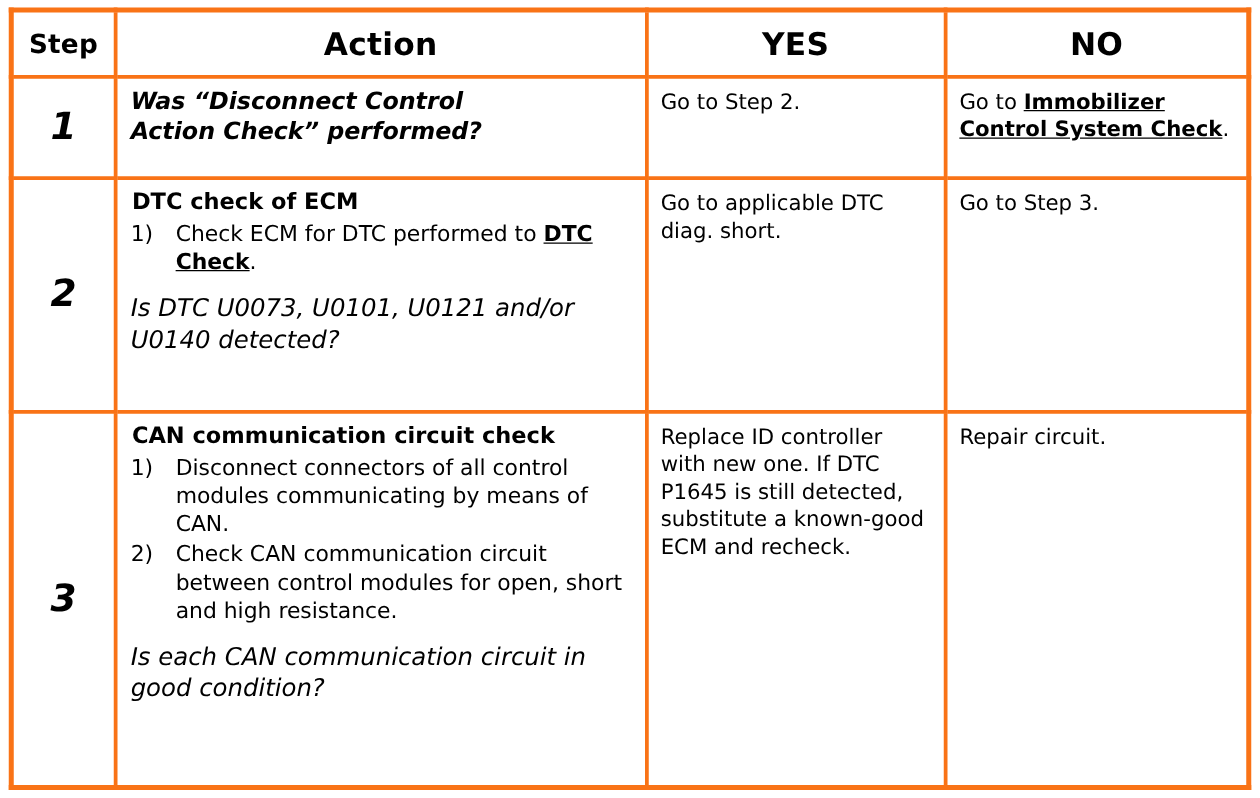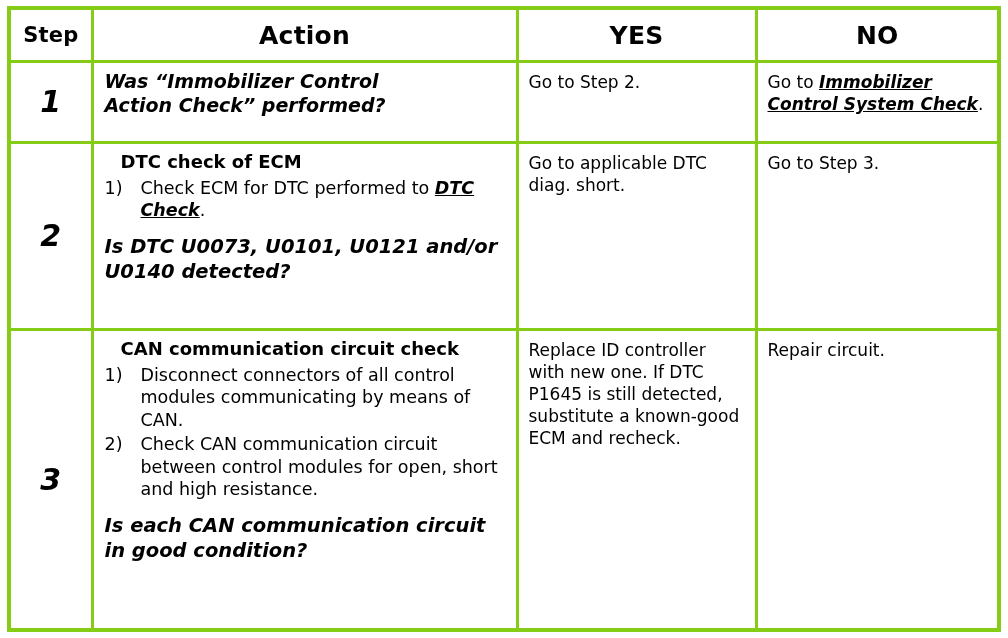--- a/index.html
+++ b/index.html
@@ -29,21 +29,21 @@
     height: 626px;
     border-collapse: collapse;
     table-layout: fixed;
     background: #ffffff;
   }
 
   
   table.flow,
   table.flow th,
   table.flow td {
-    border: 3px solid #84cc16;
+    border: 3px solid #f97316;
   }
   table.flow {
     border-width: 4px;
   }
 
   col.c-step   { width: 83px; }
   col.c-action { width: 425px; }
   col.c-yes    { width: 239px; }
   col.c-no     { width: 243px; }
 
@@ -87,21 +87,21 @@
     line-height: 1.30;
     padding-left: 10px;
     padding-top: 8px;
   }
 
   
   .act-heading {
     font-weight: bold;
     font-size: 18px;
     line-height: 1.26;
-    margin: 0 0 2px 16px;
+    margin: 0 0 2px 1px;
   }
 
   .act-lead {
     font-weight: bold;
     font-style: italic;
     font-size: 19px;
     line-height: 1.26;
     margin: 0;
   }
 
@@ -118,30 +118,29 @@
   }
   ol.act-steps li .num {
     position: absolute;
     left: 0;
     top: 0;
     width: 30px;
     text-align: left;
   }
 
   .act-question {
-    font-weight: bold;
+    font-weight: normal;
     font-style: italic;
     font-size: 19.5px;
     line-height: 1.28;
     margin-top: 13px;
   }
 
   .ref {
     font-weight: bold;
-    font-style: italic;
     text-decoration: underline;
   }
 </style>
 </head>
 <body>
 
 <div class="sheet">
   <table class="flow">
     <colgroup>
       <col class="c-step">
@@ -159,21 +158,21 @@
       </tr>
     </thead>
 
     <tbody>
 
       <tr>
         <td class="step-cell">1</td>
 
         <td class="action-cell">
           <div class="act-lead">
-            <span>Was “Immobilizer Control</span><br>
+            <span>Was “Disconnect Control</span><br>
             <span>Action Check” performed?</span>
           </div>
         </td>
 
         <td class="branch-cell">Go to Step 2.</td>
 
         <td class="branch-cell">
           <span>Go to </span><span class="ref">Immobilizer Control System Check</span><span>.</span>
         </td>
       </tr>

